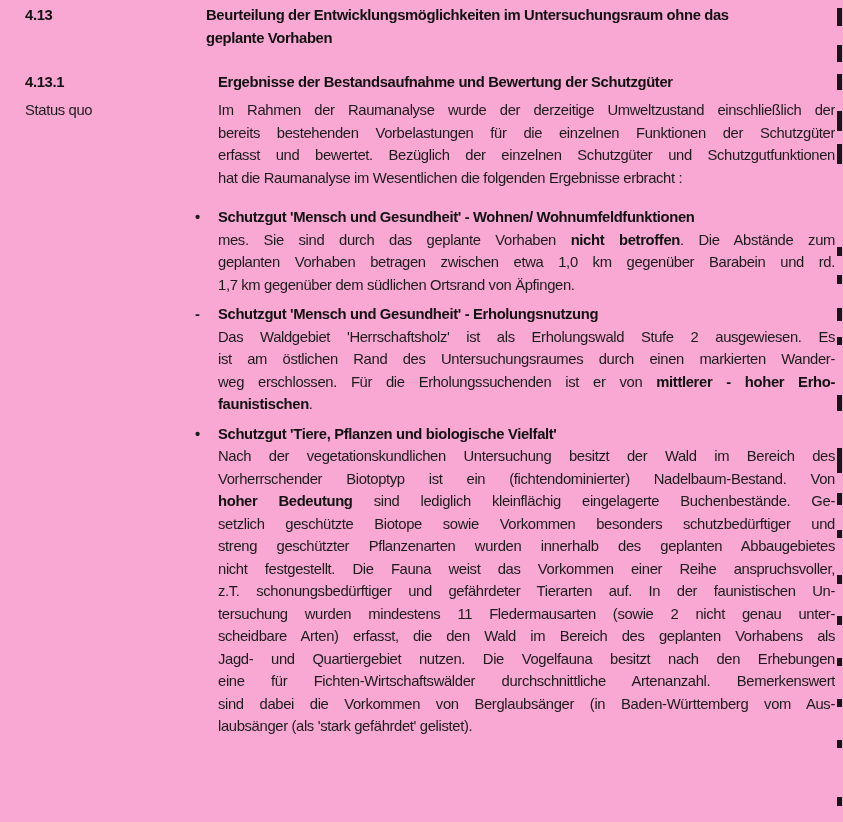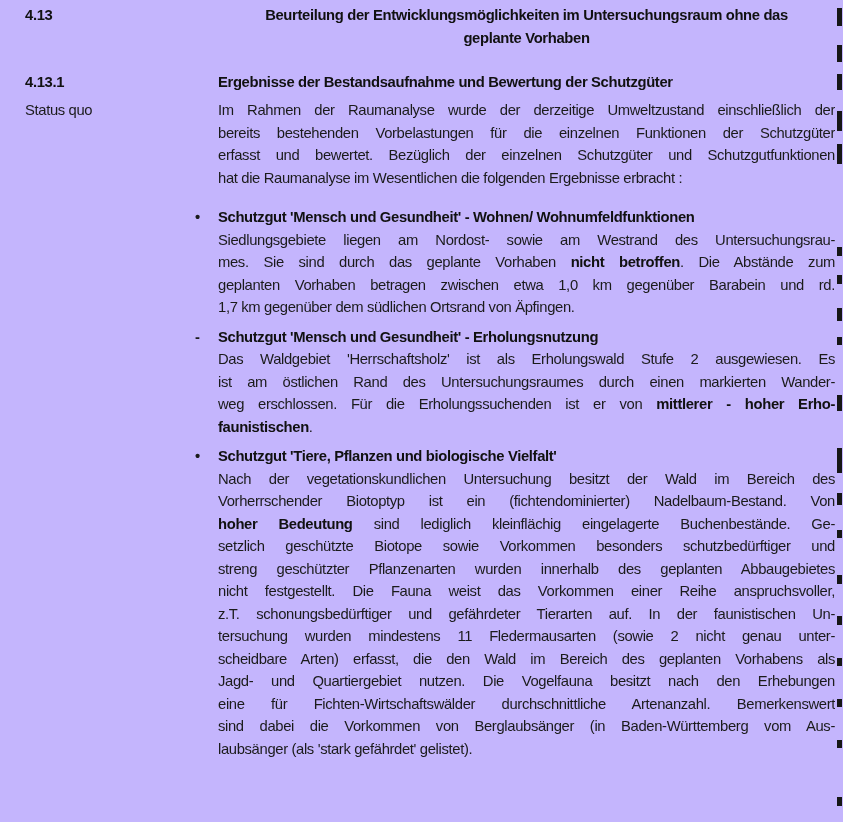--- a/index.html
+++ b/index.html
@@ -1,18 +1,18 @@
 <!DOCTYPE html>
 <html><head>
 <meta charset="utf-8">
 <style>
   html,body { margin:0; padding:0; background:#e8e8e8; }
   #page {
     position:relative; width:843px; height:822px; margin:0 auto;
-    background:#c4b5fd; overflow:hidden;
+    background:#f9a8d4; overflow:hidden;
     font-family:"Liberation Sans", sans-serif;
     font-size:14.8px; letter-spacing:-0.35px; color:#1b1b1b;
     line-height:22.5px;
   }
   .abs { position:absolute; }
   .b { font-weight:bold; color:#111; }
   .col { width:617px; }
   .line { height:22.5px; overflow:hidden; }
   .jline { text-align:justify; }
   .jline::after { content:""; display:inline-block; width:100%; height:0; }
@@ -20,21 +20,21 @@
   .marker { position:absolute; left:-23px; top:0; font-weight:bold; }
   .edge-mark { position:absolute; right:1px; width:5px; background:#161616; }
 </style>
 </head>
 <body>
 
 <div id="page">
 
   <div class="abs b" style="left:25px; top:4px;">4.13</div>
 
-  <div class="abs col" style="left:218px; top:4px;text-align:center;">
+  <div class="abs col" style="left:206px; top:4px;">
       <div class="line"><span class="b">Beurteilung der Entwicklungsmöglichkeiten im Untersuchungsraum ohne das</span></div>
       <div class="line"><span class="b">geplante Vorhaben</span></div>
     </div>
 
   <div class="abs b" style="left:25px; top:71px;">4.13.1</div>
 
   <div class="abs col" style="left:218px; top:71px;">
       <div class="line"><span class="b">Ergebnisse der Bestandsaufnahme und Bewertung der Schutzgüter</span></div>
     </div>
 
@@ -44,21 +44,20 @@
       <div class="line jline"><span>Im Rahmen der Raumanalyse wurde der derzeitige Umweltzustand einschließlich der</span></div>
       <div class="line jline"><span>bereits bestehenden Vorbelastungen für die einzelnen Funktionen der Schutzgüter</span></div>
       <div class="line jline"><span>erfasst und bewertet. Bezüglich der einzelnen Schutzgüter und Schutzgutfunktionen</span></div>
       <div class="line"><span>hat die Raumanalyse im Wesentlichen die folgenden Ergebnisse erbracht :</span></div>
     </div>
 
   <div class="abs col" style="left:218px; top:206px;" id="bullets">
       <div class="bullet-item">
         <span class="marker">•</span>
         <div class="line"><span class="b">Schutzgut 'Mensch und Gesundheit' - Wohnen/ Wohnumfeldfunktionen</span></div>
-        <div class="line jline"><span>Siedlungsgebiete liegen am Nordost- sowie am Westrand des Untersuchungsrau-</span></div>
         <div class="line jline"><span>mes. Sie sind durch das geplante Vorhaben </span><span class="b">nicht betroffen</span><span>. Die Abstände zum</span></div>
         <div class="line jline"><span>geplanten Vorhaben betragen zwischen etwa 1,0 km gegenüber Barabein und rd.</span></div>
         <div class="line"><span>1,7 km gegenüber dem südlichen Ortsrand von Äpfingen.</span></div>
       </div>
       <div class="bullet-item">
         <span class="marker">-</span>
         <div class="line"><span class="b">Schutzgut 'Mensch und Gesundheit' - Erholungsnutzung</span></div>
         <div class="line jline"><span>Das Waldgebiet 'Herrschaftsholz' ist als Erholungswald Stufe 2 ausgewiesen. Es</span></div>
         <div class="line jline"><span>ist am östlichen Rand des Untersuchungsraumes durch einen markierten Wander-</span></div>
         <div class="line jline"><span>weg erschlossen. Für die Erholungssuchenden ist er von </span><span class="b">mittlerer - hoher Erho-</span></div>

